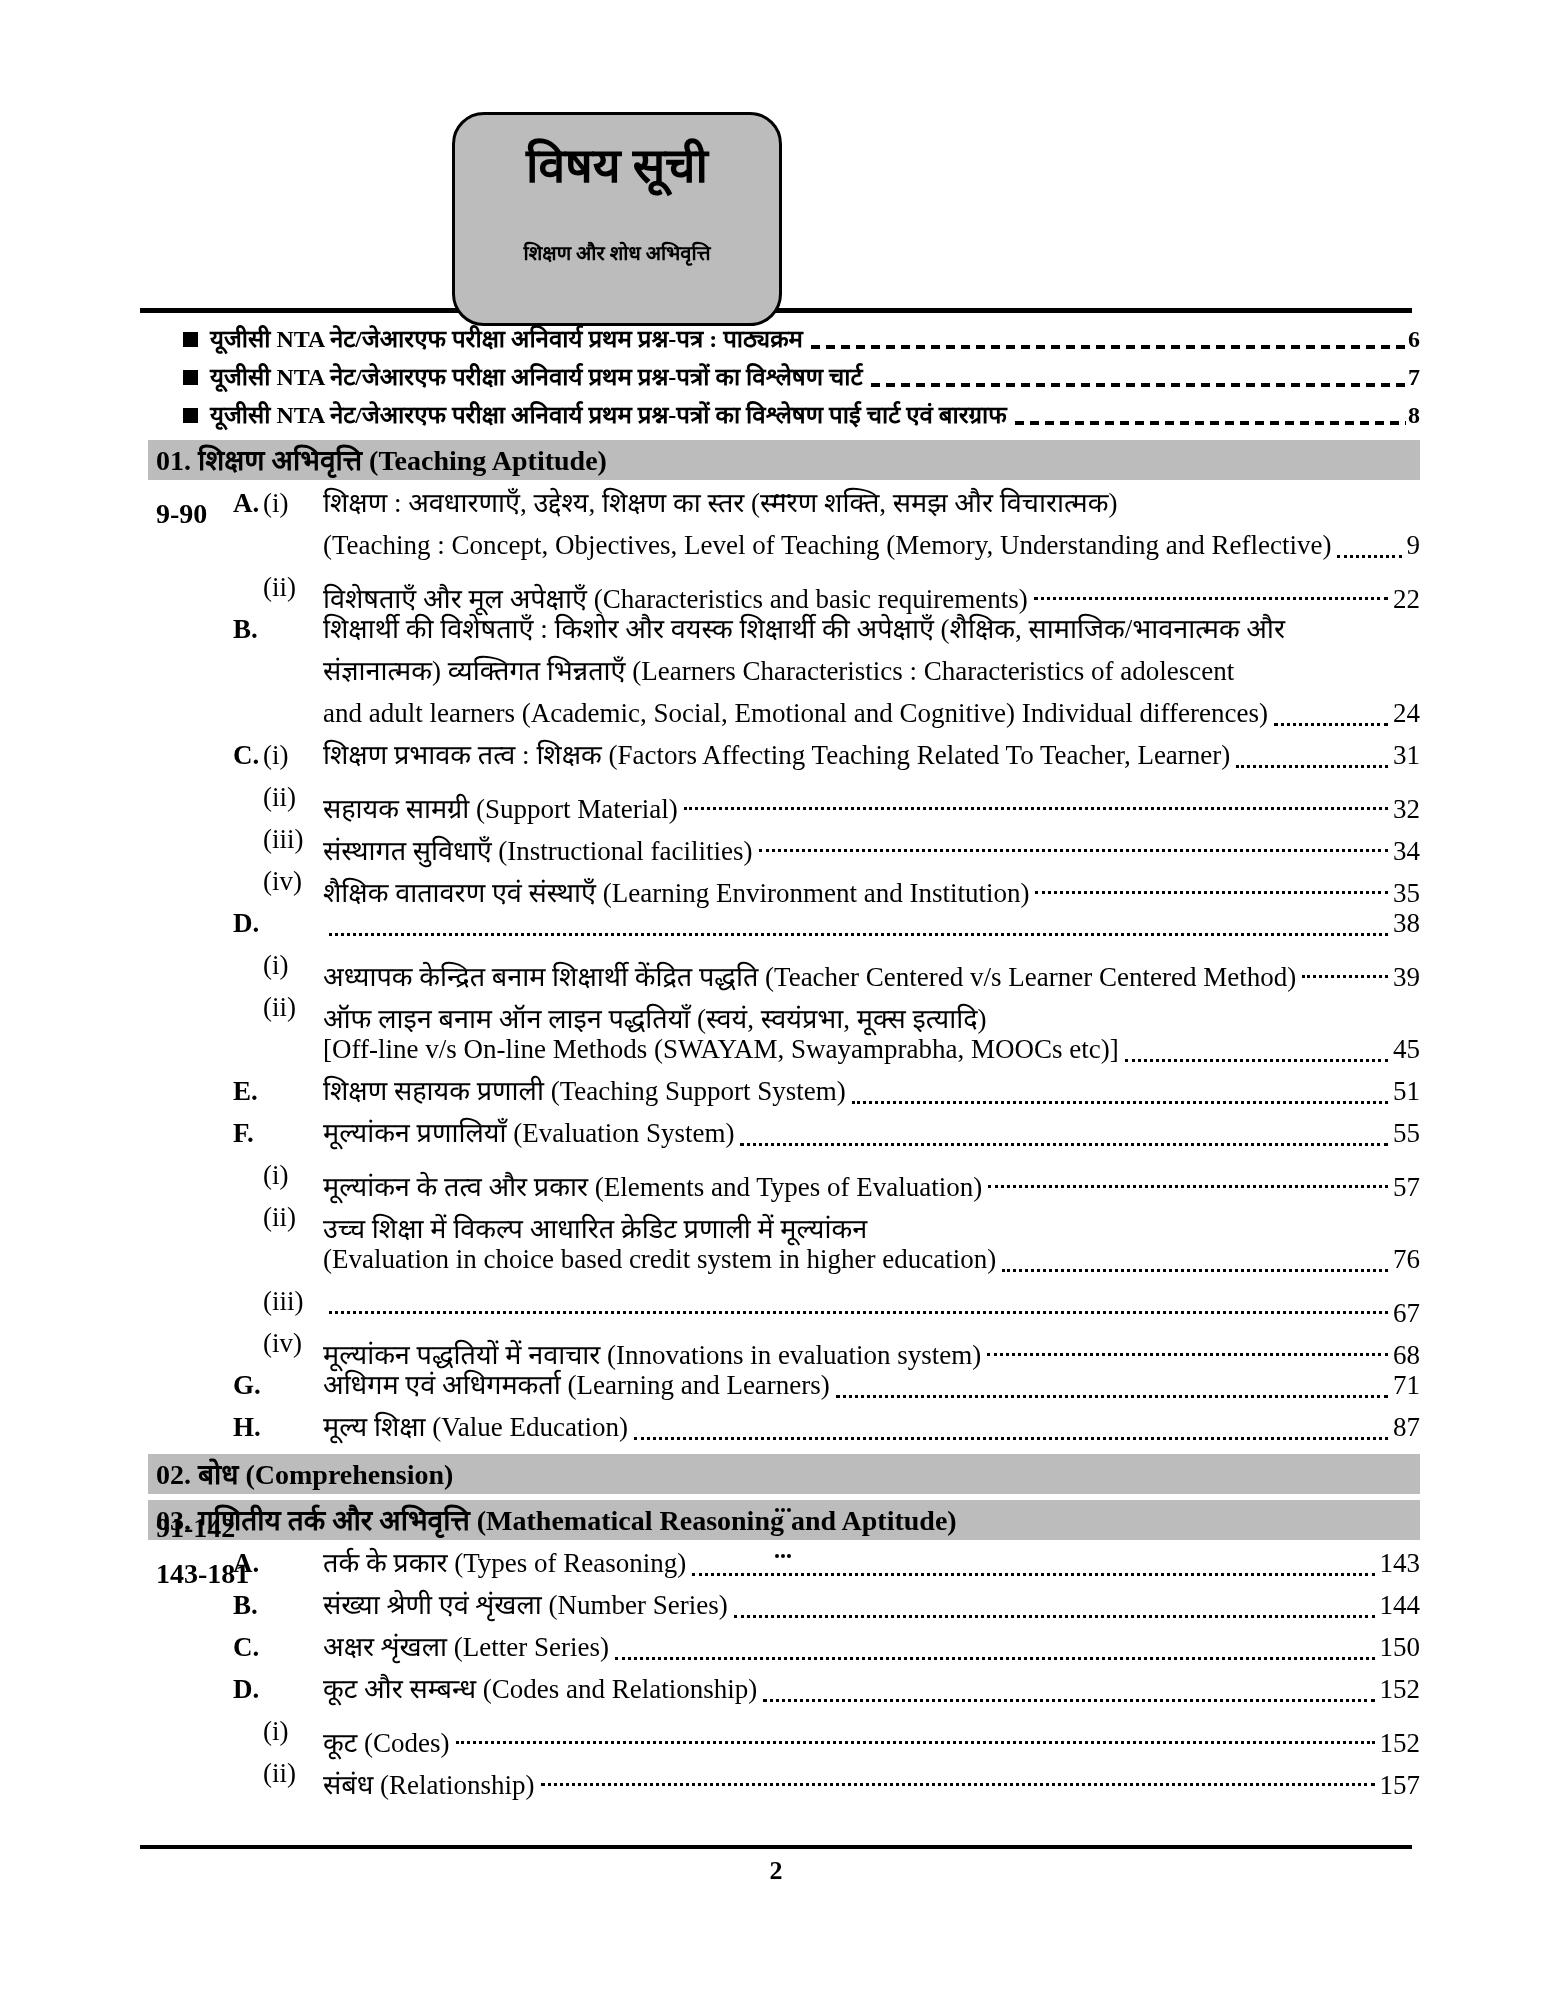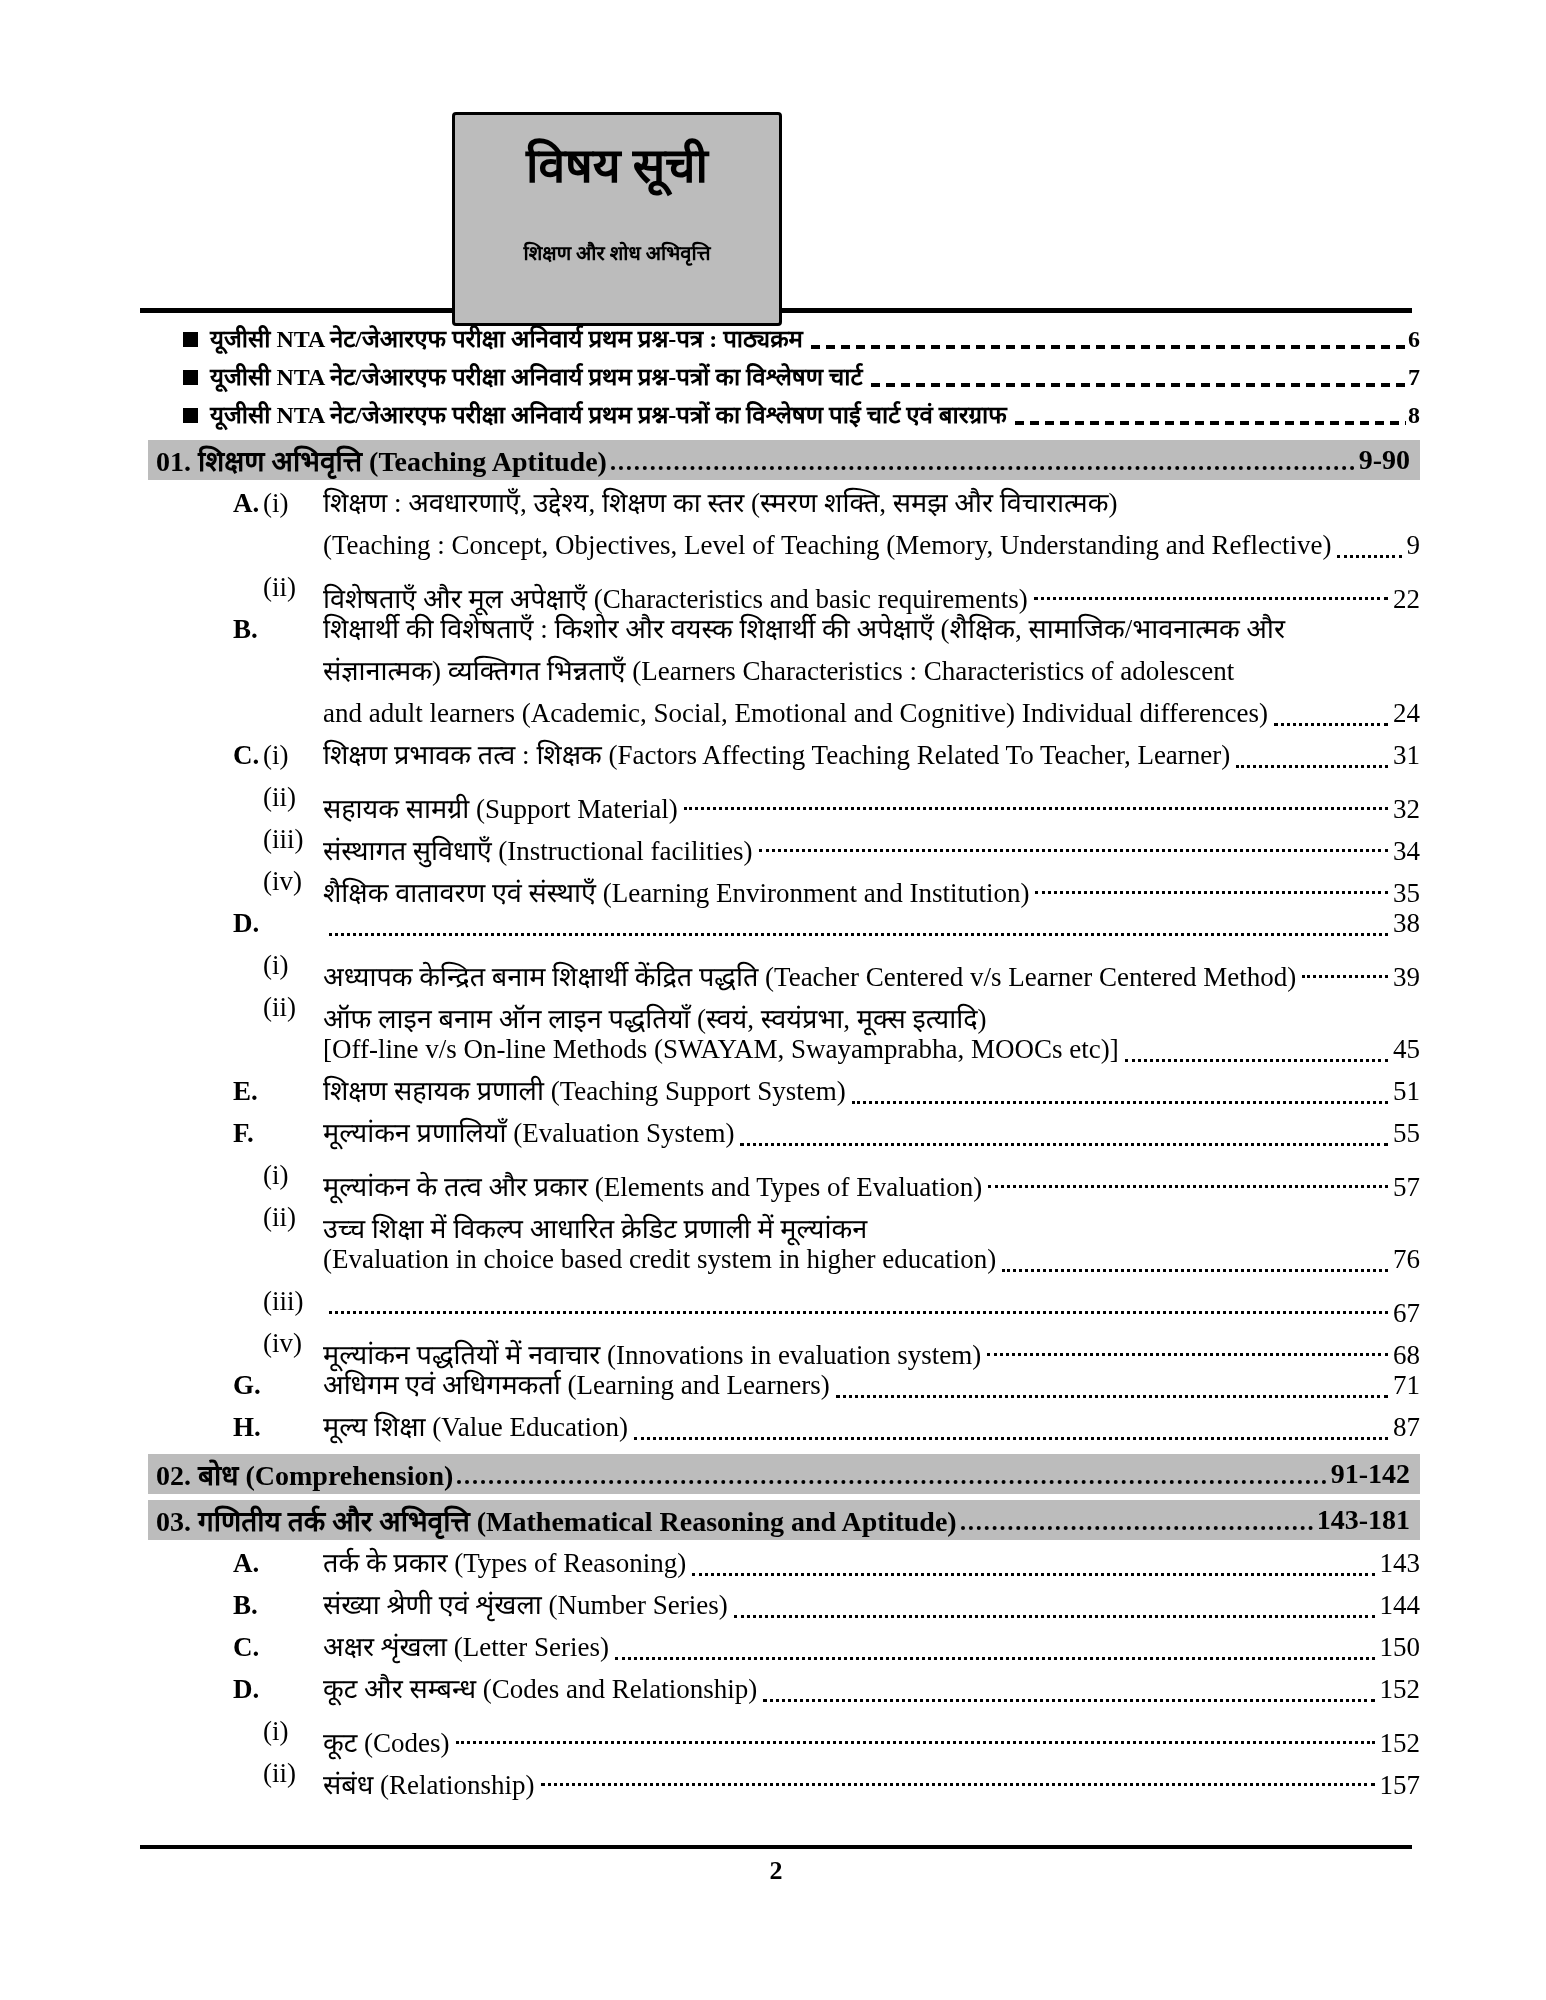--- a/index.html
+++ b/index.html
@@ -12,21 +12,21 @@
     position:relative;width:1546px;height:2000px;background:#ffffff;
     font-family:"Liberation Serif","DejaVu Sans",serif;color:var(--ink);
     overflow:hidden;
   }
   .top-rule{
     position:absolute;left:140px;top:308px;width:1272px;height:5px;
     background:var(--ink);z-index:1;
   }
   .title-box{
     position:absolute;left:452px;top:112px;width:330px;height:214px;
-    background:var(--box-gray);border:3px solid var(--ink);border-radius:4px;
+    background:var(--box-gray);border:3px solid var(--ink);border-radius:32px;
     z-index:2;text-align:center;box-sizing:border-box;
   }
   .title-box .title{
     margin-top:22px;font-size:48px;font-weight:bold;line-height:58px;white-space:nowrap;
   }
   .title-box .subtitle{
     margin-top:38px;font-size:20px;font-weight:bold;line-height:40px;white-space:nowrap;
   }
   .content{
     position:absolute;left:140px;top:320px;width:1272px;z-index:3;margin-left:8px;
@@ -36,22 +36,22 @@
     display:flex;align-items:baseline;height:38px;line-height:38px;
     padding-left:35px;font-weight:bold;font-size:24px;white-space:nowrap;
   }
   .sq{flex:none;width:15px;height:15px;background:var(--ink);margin-right:12px;align-self:center;}
   .dashleader{
     flex:1 1 auto;min-width:20px;height:4px;align-self:flex-end;margin:0 2px 9px 8px;
     background:repeating-linear-gradient(90deg,var(--ink) 0 9px,transparent 9px 15px);
   }
   
   .secbar{
-    display:flex;align-items:center;height:40px;background:var(--bar-gray);
-    font-weight:bold;font-size:28px;padding:0 10px 0 8px;margin:6px 0 2px 0;white-space:nowrap;
+    display:flex;height:40px;background:var(--bar-gray);
+    font-weight:bold;font-size:28px;padding:0 10px 0 8px;margin:6px 0 2px 0;white-space:nowrap;flex-direction:column;
   }
   .secbar .barleader{
     flex:1 1 auto;min-width:16px;border-bottom:4px dotted var(--ink);
     align-self:center;margin:16px 4px 0 4px;
   }
   .spages{flex:none;}
   
   .row{
     display:flex;align-items:baseline;height:42px;line-height:42px;
     padding-left:85px;font-size:27px;white-space:nowrap;

